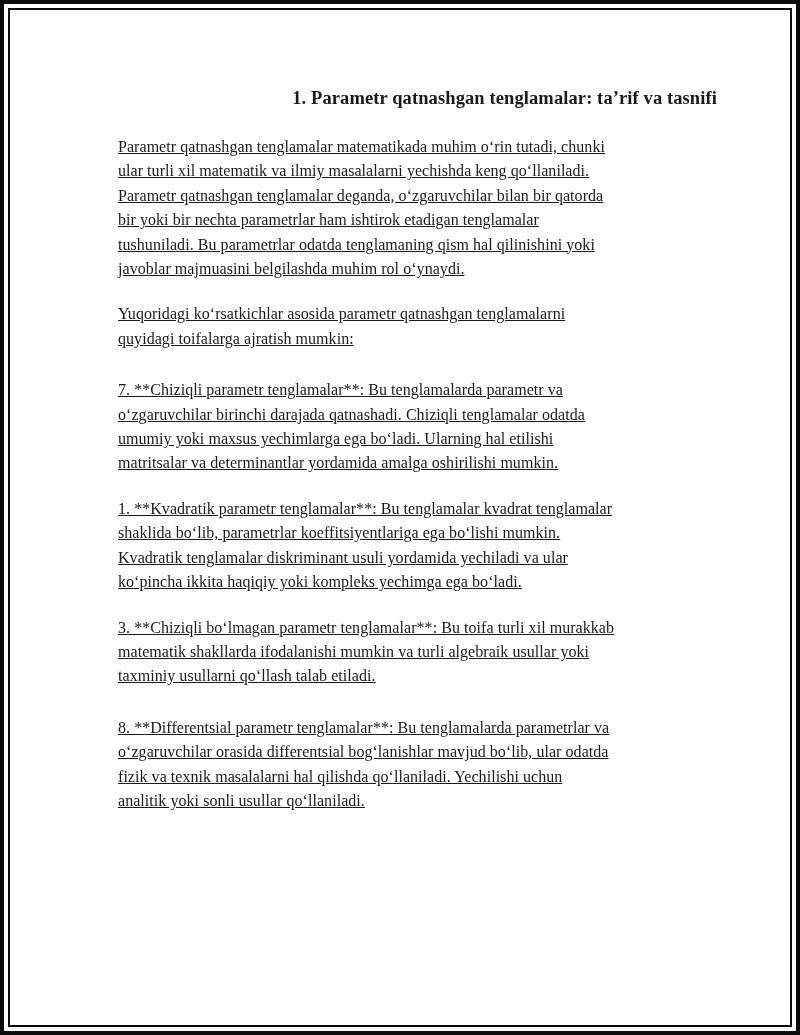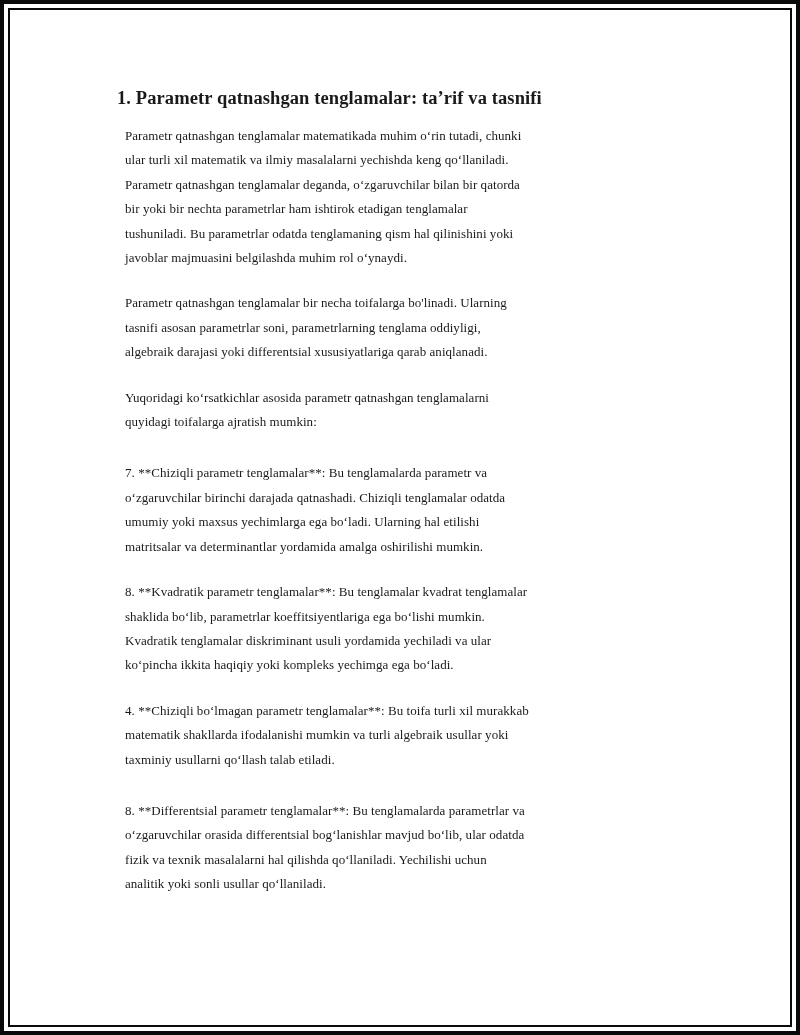--- a/index.html
+++ b/index.html
@@ -31,29 +31,31 @@
     position: absolute;
     left: 117px;
     top: 86px;
     width: 600px;
     color: #1a1a1a;
   }
   .doc-heading {
     font-size: 18.5px;
     font-weight: bold;
     line-height: 24px;
-    margin: 0 0 14px 0;
+    margin: 0 0 25px 0;
     letter-spacing: 0.1px;
+    text-align: right;
   }
   .doc-paragraph {
-    font-size: 13px;
+    font-size: 16px;
     line-height: 24.4px;
-    margin: 0 0 21px 8px;
+    margin: 0 0 21px 1px;
     white-space: pre-line;
     letter-spacing: 0.05px;
+    text-decoration: underline;
   }
   .doc-paragraph.gap-lg {
     margin-bottom: 27px;
   }
 </style>
 </head>
 <body>
 
 <div class="page">
   <div class="frame-outer"></div>
@@ -62,38 +64,35 @@
   <div class="content">
     <h1 class="doc-heading">1. Parametr qatnashgan tenglamalar: ta’rif va tasnifi</h1>
 
     <p class="doc-paragraph">Parametr qatnashgan tenglamalar matematikada muhim o‘rin tutadi, chunki
 ular turli xil matematik va ilmiy masalalarni yechishda keng qo‘llaniladi.
 Parametr qatnashgan tenglamalar deganda, o‘zgaruvchilar bilan bir qatorda
 bir yoki bir nechta parametrlar ham ishtirok etadigan tenglamalar
 tushuniladi. Bu parametrlar odatda tenglamaning qism hal qilinishini yoki
 javoblar majmuasini belgilashda muhim rol o‘ynaydi.</p>
 
-    <p class="doc-paragraph">Parametr qatnashgan tenglamalar bir necha toifalarga bo'linadi. Ularning
-tasnifi asosan parametrlar soni, parametrlarning tenglama oddiyligi,
-algebraik darajasi yoki differentsial xususiyatlariga qarab aniqlanadi.</p>
 
     <p class="doc-paragraph gap-lg">Yuqoridagi ko‘rsatkichlar asosida parametr qatnashgan tenglamalarni
 quyidagi toifalarga ajratish mumkin:</p>
 
     <p class="doc-paragraph">7. **Chiziqli parametr tenglamalar**: Bu tenglamalarda parametr va
 o‘zgaruvchilar birinchi darajada qatnashadi. Chiziqli tenglamalar odatda
 umumiy yoki maxsus yechimlarga ega bo‘ladi. Ularning hal etilishi
 matritsalar va determinantlar yordamida amalga oshirilishi mumkin.</p>
 
-    <p class="doc-paragraph">8. **Kvadratik parametr tenglamalar**: Bu tenglamalar kvadrat tenglamalar
+    <p class="doc-paragraph">1. **Kvadratik parametr tenglamalar**: Bu tenglamalar kvadrat tenglamalar
 shaklida bo‘lib, parametrlar koeffitsiyentlariga ega bo‘lishi mumkin.
 Kvadratik tenglamalar diskriminant usuli yordamida yechiladi va ular
 ko‘pincha ikkita haqiqiy yoki kompleks yechimga ega bo‘ladi.</p>
 
-    <p class="doc-paragraph gap-lg">4. **Chiziqli bo‘lmagan parametr tenglamalar**: Bu toifa turli xil murakkab
+    <p class="doc-paragraph gap-lg">3. **Chiziqli bo‘lmagan parametr tenglamalar**: Bu toifa turli xil murakkab
 matematik shakllarda ifodalanishi mumkin va turli algebraik usullar yoki
 taxminiy usullarni qo‘llash talab etiladi.</p>
 
     <p class="doc-paragraph">8. **Differentsial parametr tenglamalar**: Bu tenglamalarda parametrlar va
 o‘zgaruvchilar orasida differentsial bog‘lanishlar mavjud bo‘lib, ular odatda
 fizik va texnik masalalarni hal qilishda qo‘llaniladi. Yechilishi uchun
 analitik yoki sonli usullar qo‘llaniladi.</p>
   </div>
 </div>
 

